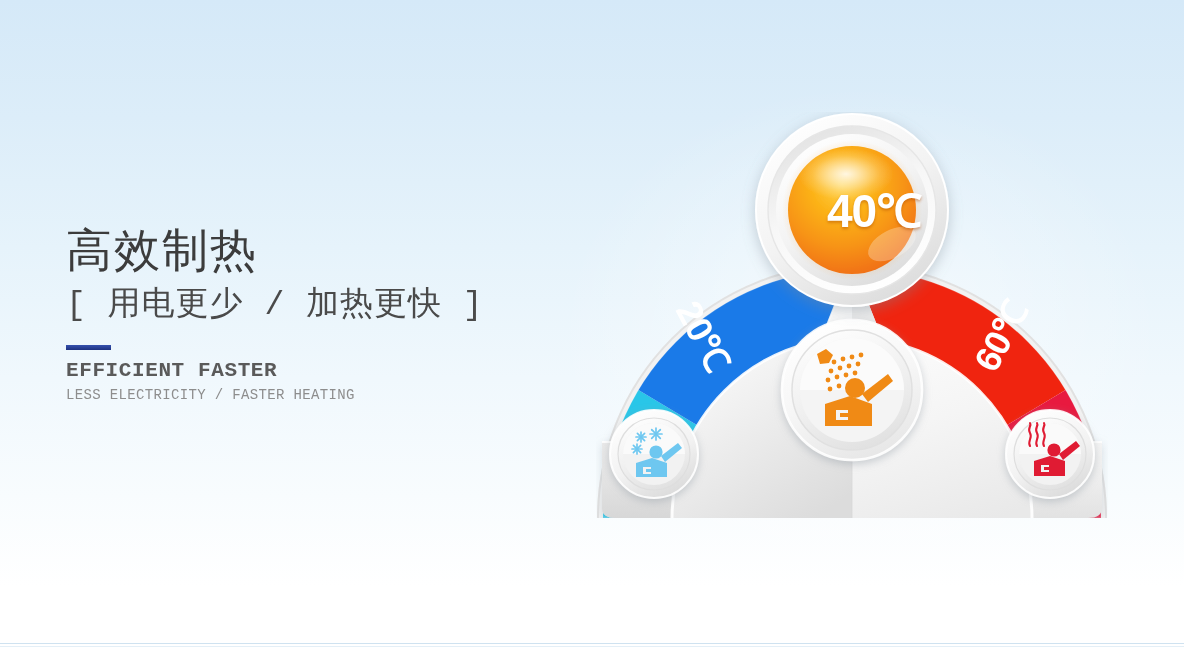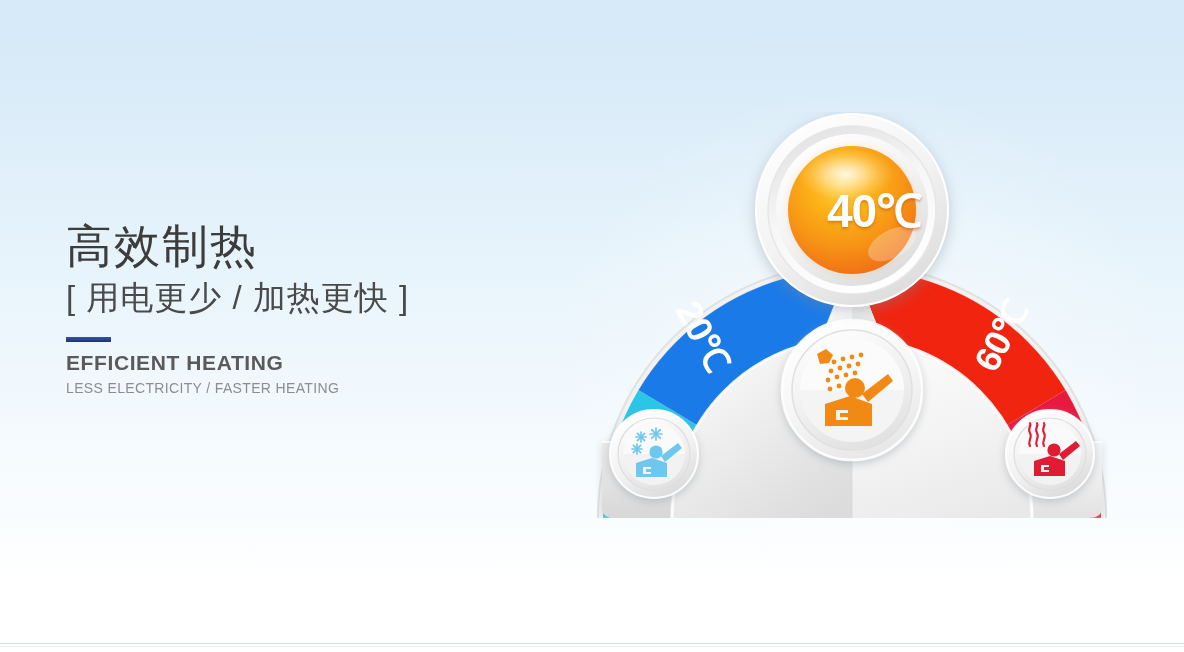--- a/index.html
+++ b/index.html
@@ -58,22 +58,23 @@
     top: 646px;
     width: 1184px;
     height: 1px;
     background: #e4eff7;
   }
 
   
   .copy {
     position: absolute;
     left: 66px;
-    top: 218px;
+    top: 226px;
     width: 470px;
+    font-family: Liberation Mono, monospace;
   }
   .headline {
     font-size: 46px;
     line-height: 1.22;
     color: #3c3c3c;
     letter-spacing: 2px;
     font-weight: 400;
     white-space: nowrap;
   }
   .subhead {
@@ -148,21 +149,21 @@
 <body>
 
 <div id="stage">
 
   <div class="bg-glow"></div>
 
   <div class="copy">
     <div class="headline">高效制热</div>
     <div class="subhead">[ 用电更少 / 加热更快 ]</div>
     <div class="accent-bar"></div>
-    <div class="en-title">EFFICIENT HEATING</div>
+    <div class="en-title">EFFICIENT FASTER</div>
     <div class="en-sub">LESS ELECTRICITY / FASTER HEATING</div>
   </div>
 
   <div class="gauge">
 
     <svg width="512" height="406" viewBox="0 0 512 406" xmlns="http://www.w3.org/2000/svg">
       <defs>
 
         <linearGradient id="plinthL" x1="0" y1="0" x2="0" y2="1">
           <stop offset="0%" stop-color="#e9e9e9"></stop>

